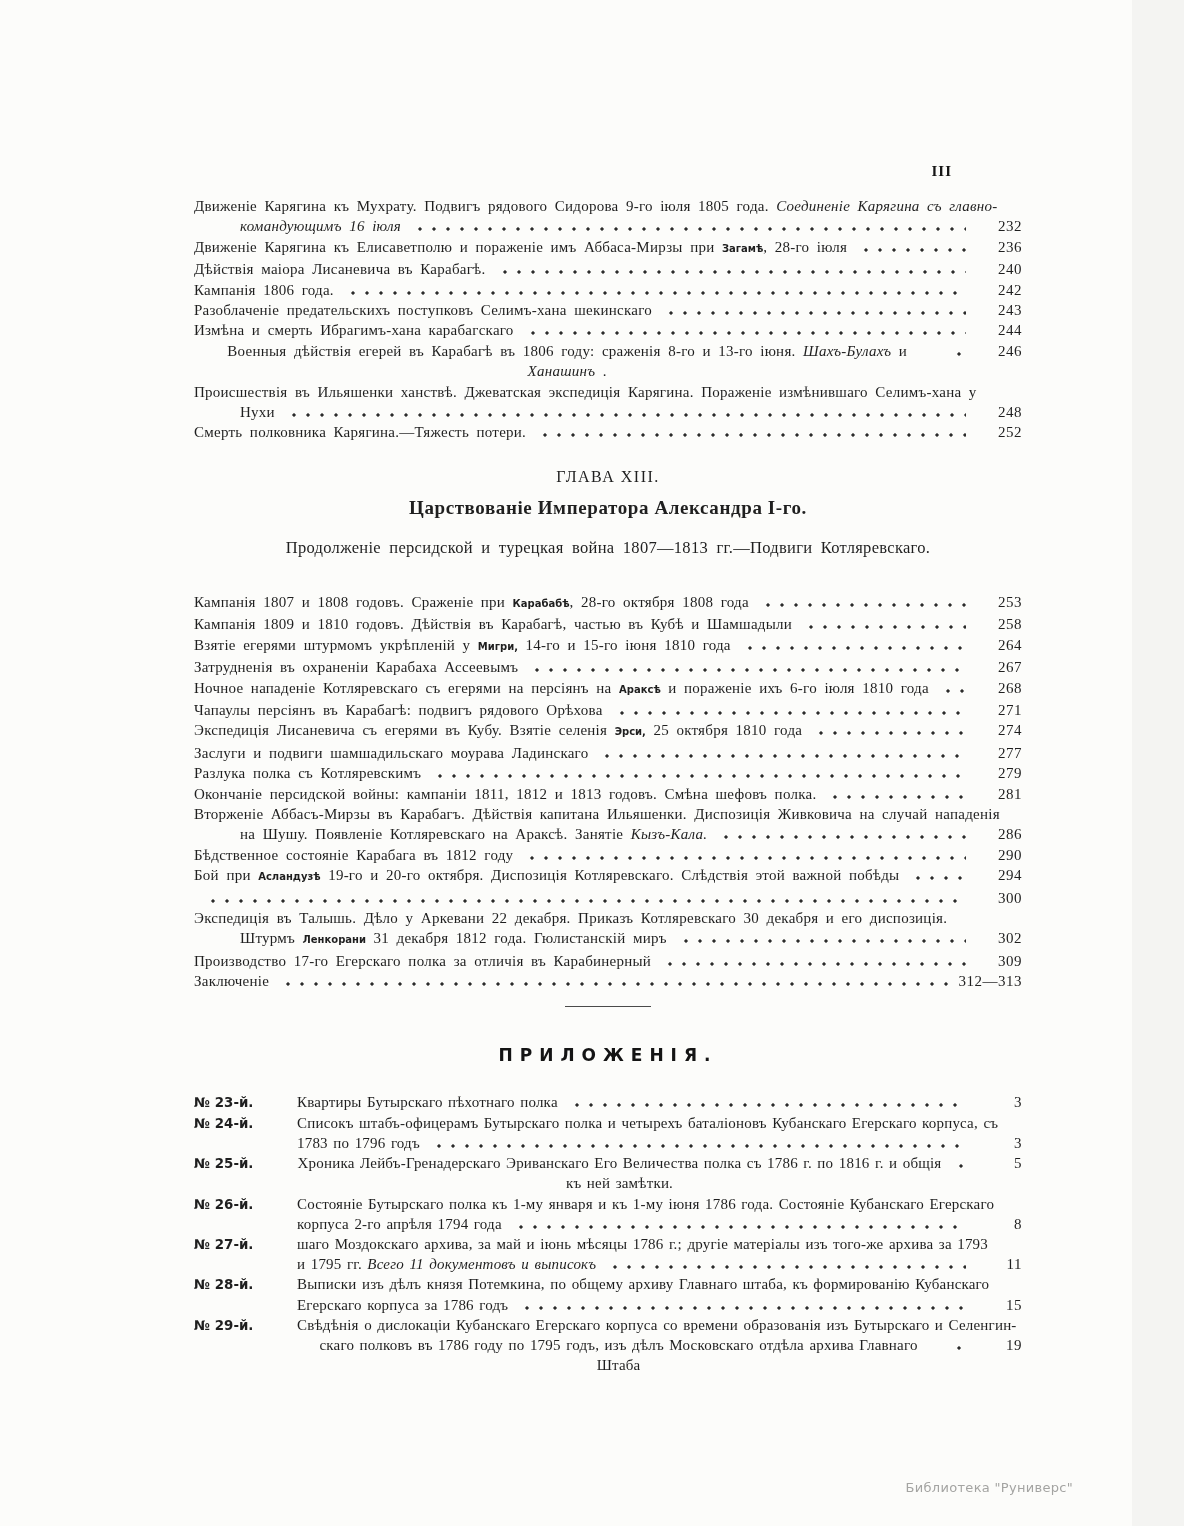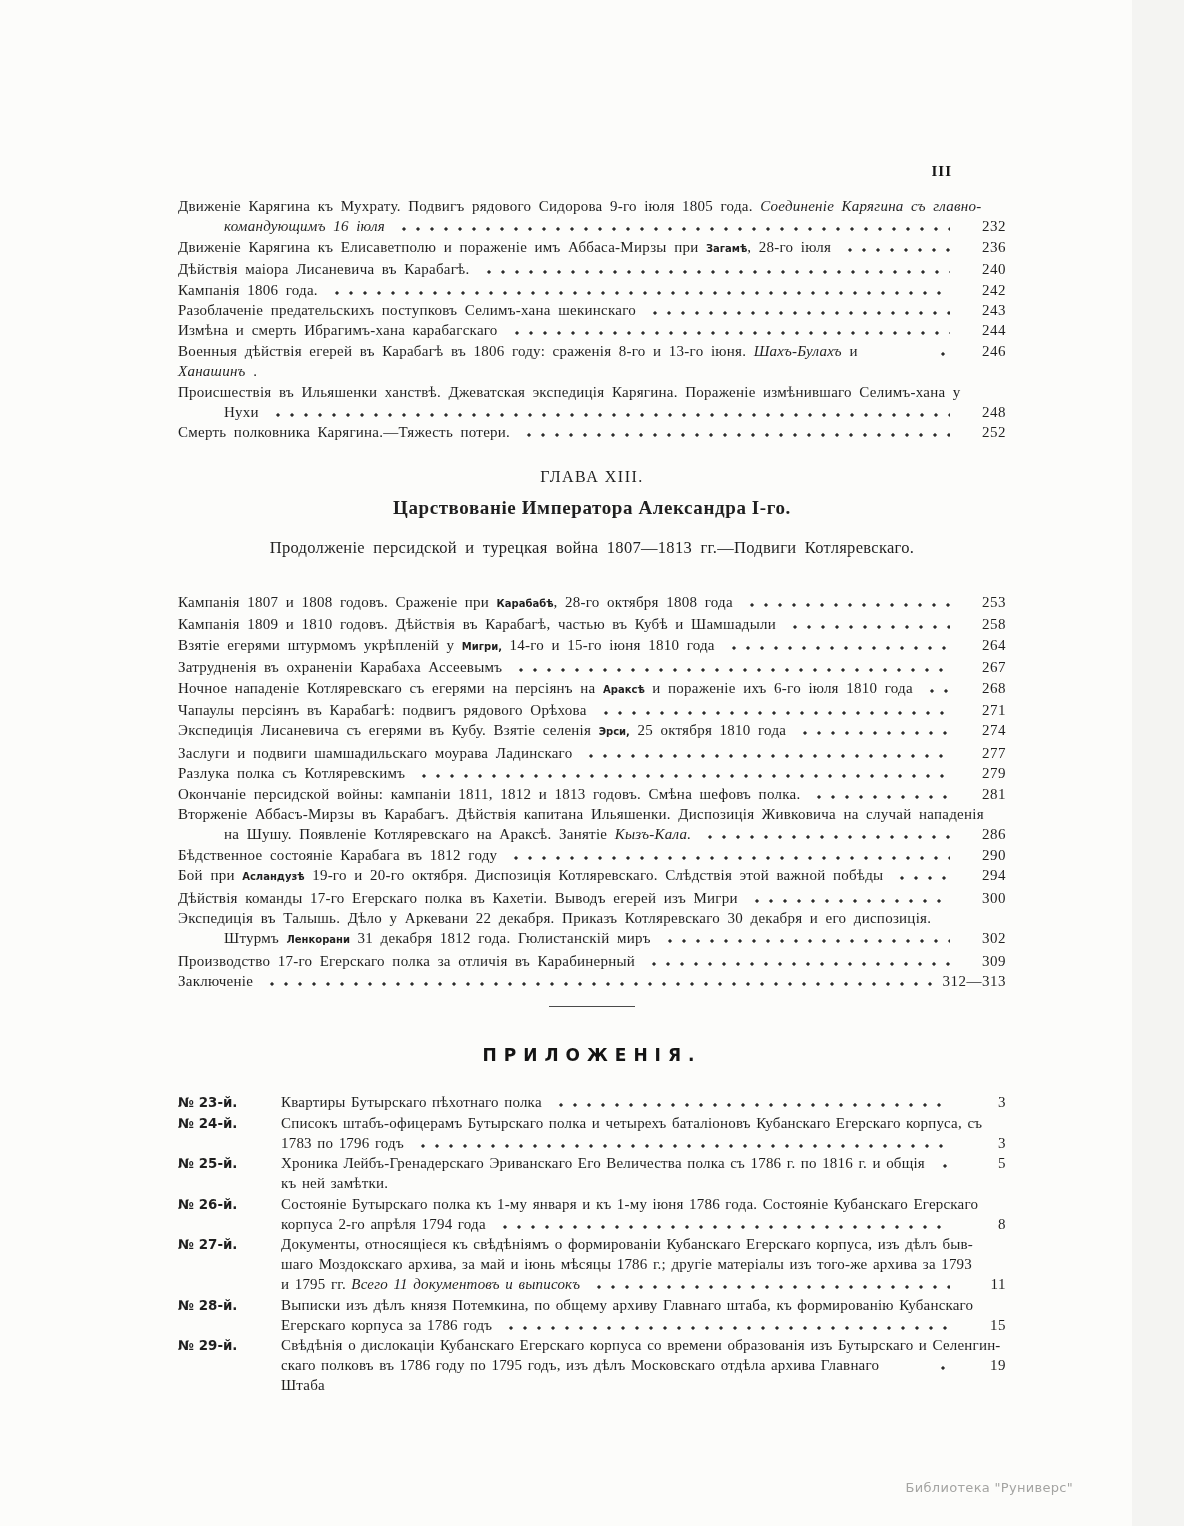--- a/index.html
+++ b/index.html
@@ -8,28 +8,28 @@
     font-family:"Liberation Serif","DejaVu Serif",serif;
   }
   .page{
     position:relative;width:1132px;height:1526px;overflow:hidden;
     background:#fcfcfa;color:#1f1f1f;text-decoration:underline;
   }
   .folio{
     position:absolute;top:163px;right:180px;
     font-size:15px;font-weight:bold;letter-spacing:1px;color:#161616;
   }
-  .content{position:absolute;left:178px;top:196px;width:828px;}
+  .content{position:absolute;left:194px;top:196px;width:828px;}
   
   .toc{font-size:15px;line-height:20.4px;letter-spacing:.25px;word-spacing:3.5px;}
   .entry{margin:0;}
   .line{white-space:normal;}
   .line.cont{padding-left:46px;}
   .line.lead{display:flex;align-items:baseline;}
-  .line.lead .txt{flex:0 1 auto;}
+  .line.lead .txt{flex:0 1 auto;text-align:center;}
   .dots{
     flex:1 1 14px;height:4px;margin:0 10px 0 12px;min-width:10px;
     background-image:radial-gradient(circle,#2b2b2b 1.35px,rgba(0,0,0,0) 1.9px);
     background-size:14px 4px;background-repeat:repeat-x;background-position:left center;
   }
   .pg{flex:0 0 auto;min-width:46px;text-align:right;white-space:nowrap;letter-spacing:.5px;}
   .b{font-family:"DejaVu Sans","Liberation Sans",sans-serif;font-weight:700;font-size:10px;letter-spacing:0;}
   .i{font-style:italic;}
   
   .chapter{text-align:center;}
@@ -227,21 +227,20 @@
         </div>
         <div class="entry">
           <div class="line lead">
             <span class="txt"><span>Бой при </span><span class="b">Асландузѣ</span><span> 19-го и 20-го октября. Диспозиція Котляревскаго. Слѣдствія этой важной побѣды</span></span>
             <span class="dots"></span>
             <span class="pg">294</span>
           </div>
         </div>
         <div class="entry">
           <div class="line lead">
-            <span class="txt"><span>Дѣйствія команды 17-го Егерскаго полка въ Кахетіи. Выводъ егерей изъ Мигри</span></span>
             <span class="dots"></span>
             <span class="pg">300</span>
           </div>
         </div>
         <div class="entry">
           <div class="line"><span class="txt"><span>Экспедиція въ Талышь. Дѣло у Аркевани 22 декабря. Приказъ Котляревскаго 30 декабря и его диспозиція.</span></span></div>
           <div class="line cont lead">
             <span class="txt"><span>Штурмъ </span><span class="b">Ленкорани</span><span> 31 декабря 1812 года. Гюлистанскій миръ</span></span>
             <span class="dots"></span>
             <span class="pg">302</span>
@@ -315,21 +314,20 @@
                 <span class="dots"></span>
                 <span class="pg">8</span>
               </div>
             </div>
           </div>
         </div>
         <div class="apx-entry">
           <span class="num">№ 27-й.</span>
           <div class="apx-body">
             <div class="entry">
-              <div class="line"><span class="txt"><span>Документы, относящіеся къ свѣдѣніямъ о формированіи Кубанскаго Егерскаго корпуса, изъ дѣлъ быв-</span></span></div>
               <div class="line"><span class="txt"><span>шаго Моздокскаго архива, за май и іюнь мѣсяцы 1786 г.; другіе матеріалы изъ того-же архива за 1793</span></span></div>
               <div class="line lead">
                 <span class="txt"><span>и 1795 гг. </span><span class="i">Всего 11 документовъ и выписокъ</span></span>
                 <span class="dots"></span>
                 <span class="pg">11</span>
               </div>
             </div>
           </div>
         </div>
         <div class="apx-entry">

